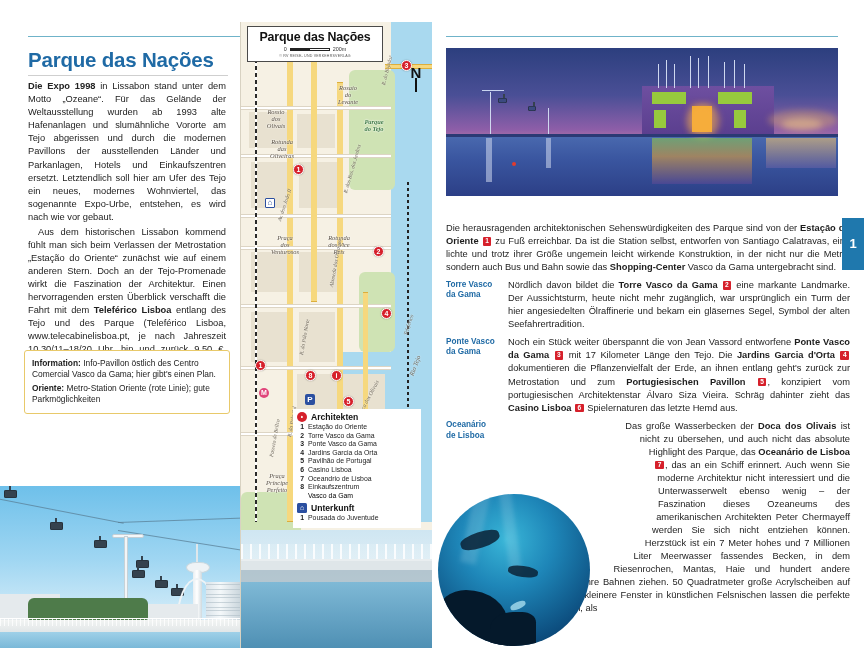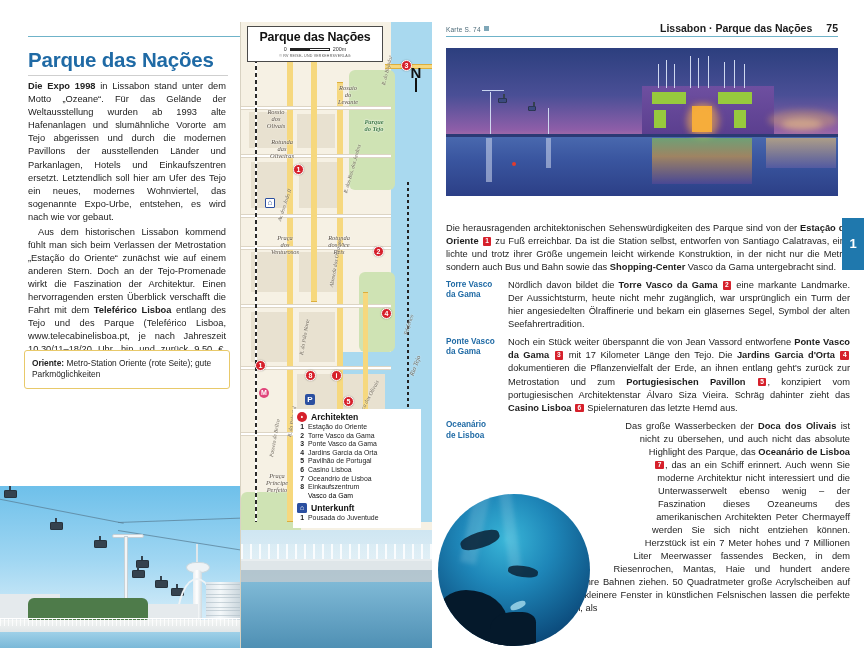--- a/index.html
+++ b/index.html
@@ -266,21 +266,22 @@
 
     <div class="h1">Parque das Nações</div>
     <div class="rule-h1"></div>
 
     <div class="bodycol">
       <p><b>Die</b> <b>Expo 1998</b> in Lissabon stand unter dem Motto „Ozeane“. Für das Gelände der Weltausstellung wurden ab 1993 alte Hafenanlagen und slumähnliche Vororte am Tejo abgerissen und durch die modernen Pavillons der ausstellenden Länder und Parkanlagen, Hotels und Einkaufszentren ersetzt. Letztendlich soll hier am Ufer des Tejo ein neues, modernes Wohnviertel, das sogenannte Expo-Urbe, entstehen, es wird nach wie vor gebaut.</p>
       <p>Aus dem historischen Lissabon kommend fühlt man sich beim Verlassen der Metrostation „Estação do Oriente“ zunächst wie auf einem anderen Stern. Doch an der Tejo-Promenade wirkt die Faszination der Architektur. Einen hervorragenden ersten Überblick verschafft die Fahrt mit dem <b>Teleférico Lisboa</b> entlang des Tejo und des Parque (Teleférico Lisboa, www.telecabinelisboa.pt, je nach Jahreszeit 10.30/11–18/20 Uhr, hin und zurück 9,50 €, Kind 6,50 €).</p>
     </div>
 
     <div class="praktisch">
-      <p><b>Oriente:</b><span> Metro-Station Oriente (rote Seite); gute Parkmöglichkeiten</span></p>
+      <p><b>Information:</b><span> Info-Pavillon östlich des Centro Comercial Vasco da Gama; hier gibt's einen Plan.</span></p>
+      <p><b>Oriente:</b><span> Metro-Station Oriente (rote Linie); gute Parkmöglichkeiten</span></p>
     </div>
 
     <div class="photo-cable">
       <div class="sky-grad"></div>
 
       <div class="cable-line" style="left:-4px; top:12px; width:130px; transform:rotate(11deg);"></div>
       <div class="cable-line" style="left:118px; top:36px; width:130px; transform:rotate(-2deg);"></div>
       <div class="cable-line" style="left:118px; top:44px; width:130px; transform:rotate(9deg);"></div>
 
       <div class="gondola" style="left:4px; top:4px;"></div>
@@ -451,24 +452,20 @@
         <div class="mp-deck"></div>
         <div class="mp-rail"></div>
       </div>
     </div>
   </div>
 
   <div class="gutter"></div>
 
   <div class="page page-right">
 
-    <div class="runhead-right">
-      <span class="karte-ref"><span>Karte S. 74</span><span class="sq"></span></span>
-      <span class="rh-right-title"><span>Lissabon · Parque das Nações</span><span class="folio">75</span></span>
-    </div>
     <div class="rule-head-right"></div>
 
     <div class="photo-ocean">
       <div class="po-sky"></div>
       <div class="po-water"></div>
 
       <div class="po-mast" style="left:44px; top:44px; height:44px;"></div>
       <div class="po-mast" style="left:36px; top:42px; width:22px; height:1.4px; background:#c8d4ef;"></div>
       <div class="gondola" style="left:52px; top:50px; width:9px; height:5px; background:#3b4a80;"></div>
       <div class="gondola" style="left:82px; top:58px; width:8px; height:5px; background:#3b4a80;"></div>

